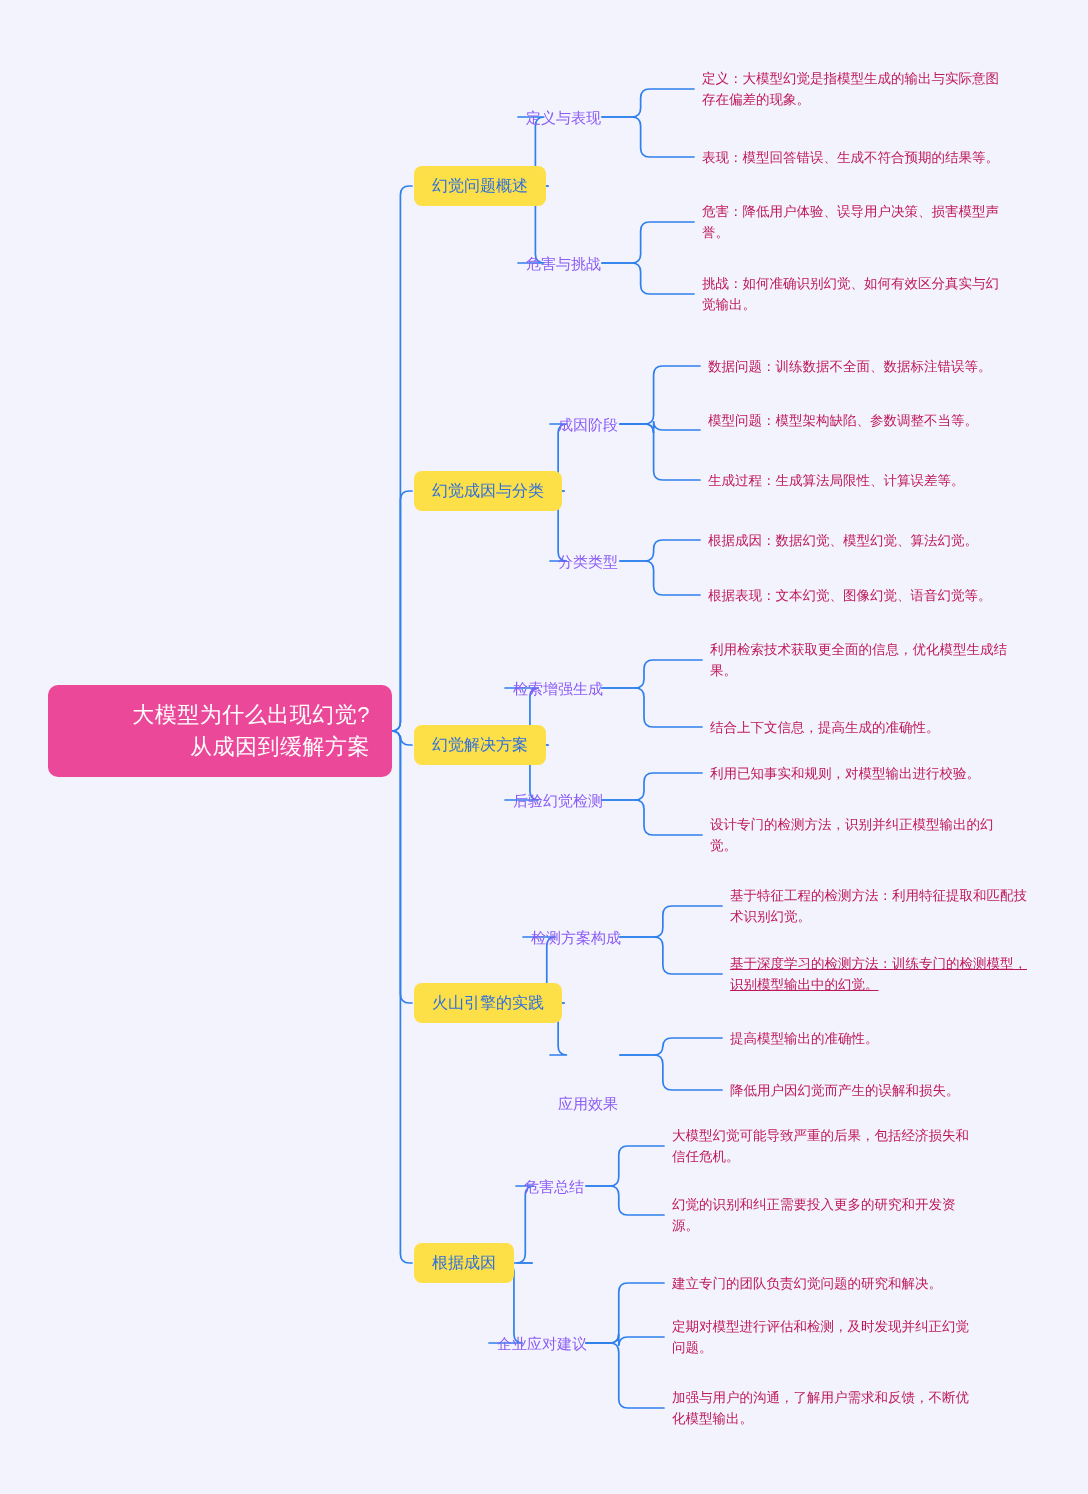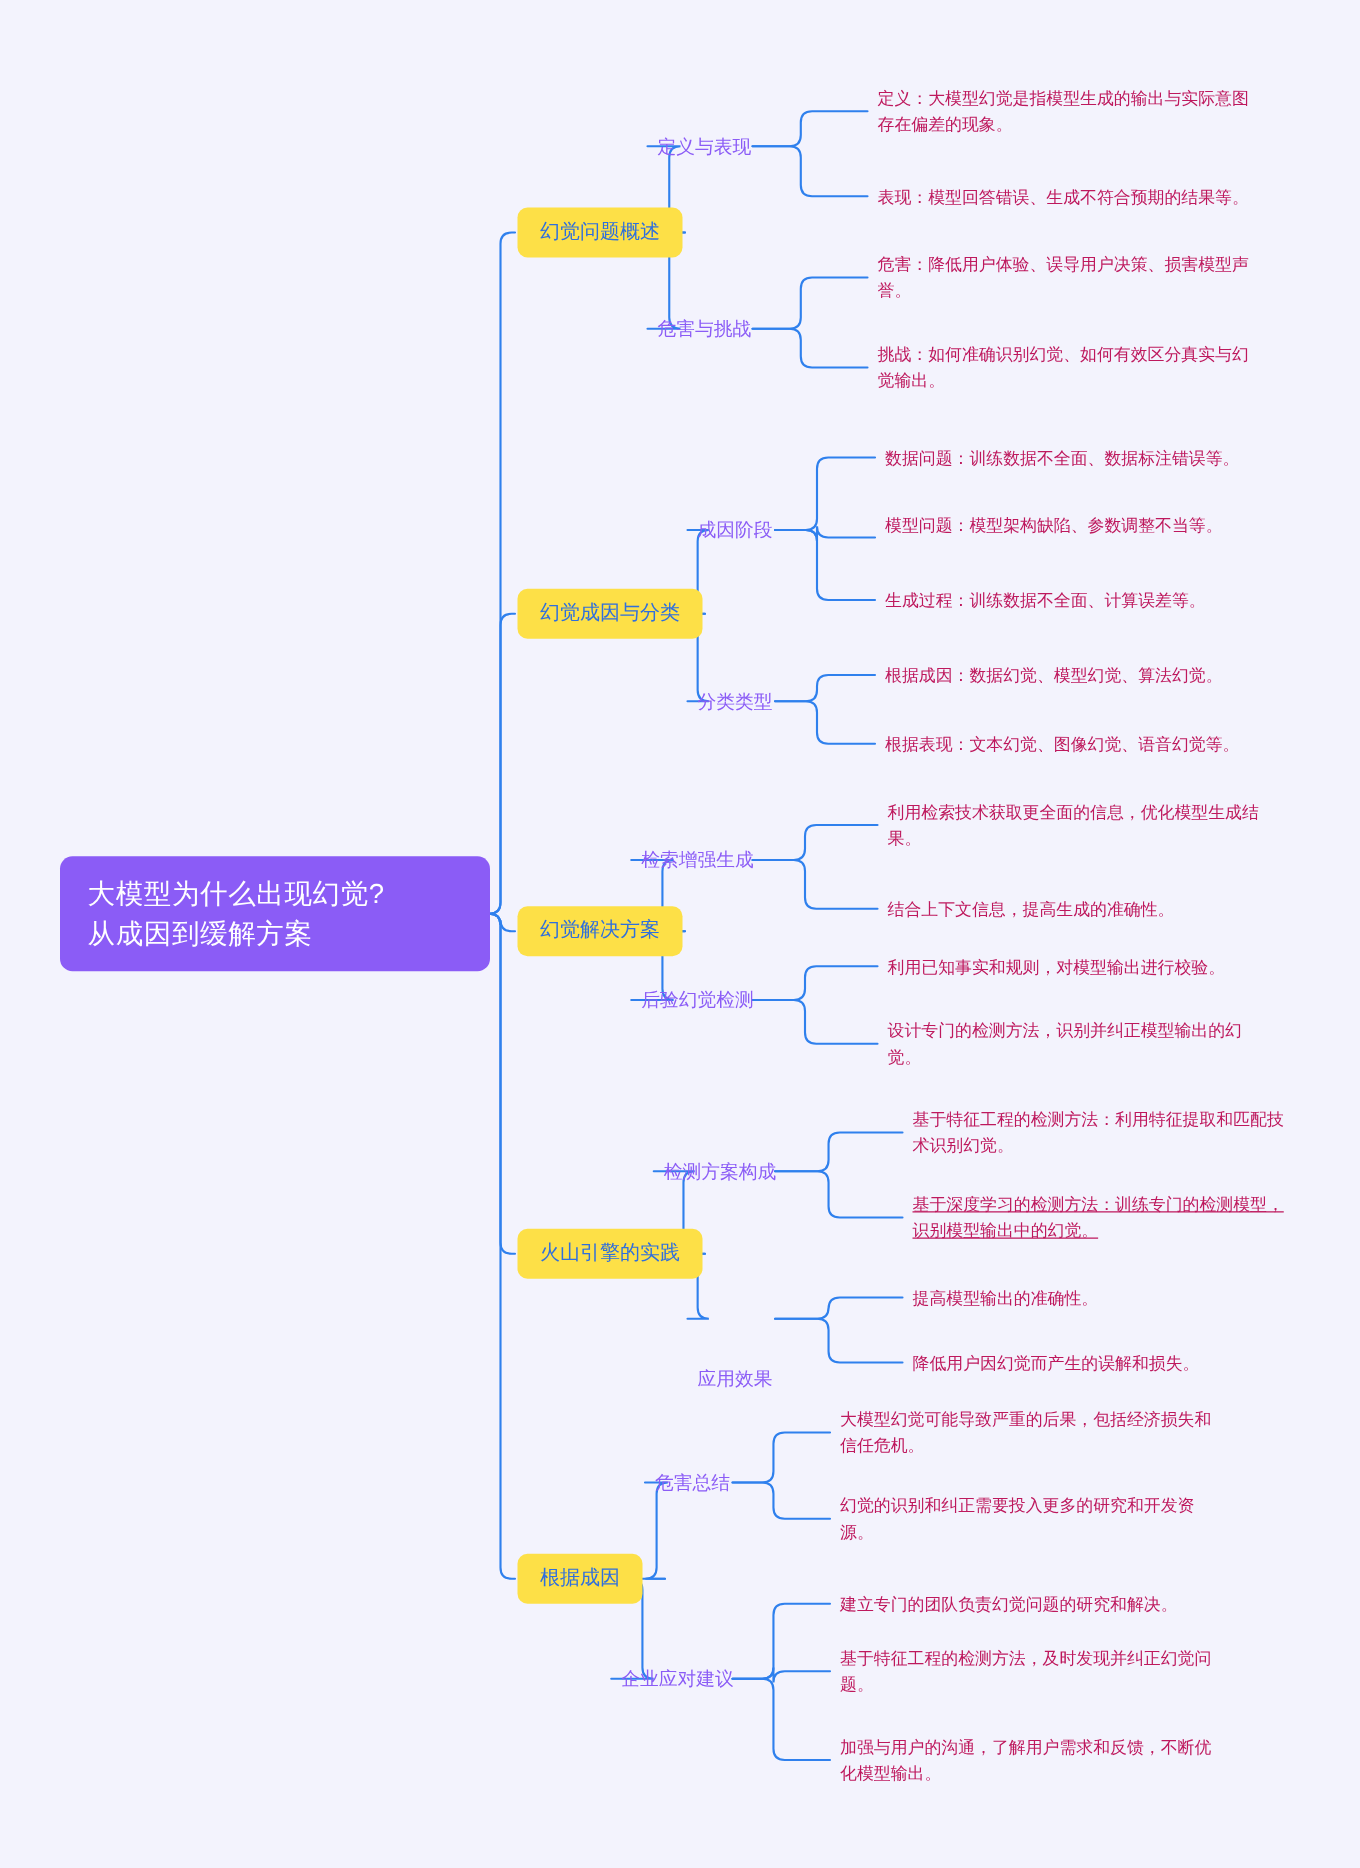--- a/index.html
+++ b/index.html
@@ -21,24 +21,24 @@
   svg#connectors {
     position: absolute;
     left: 0; top: 0;
     width: 1088px; height: 1494px;
     pointer-events: none;
   }
   .node { position: absolute; }
 
   
   .root-node {
-    background: #8b5cf6;
+    background: #ec4899;
     color: #ffffff;
     border-radius: 10px;
-    text-align: left;
+    text-align: right;
     font-size: 22px;
     line-height: 32px;
     padding: 14px 22px;
     white-space: pre;
     letter-spacing: 0.5px;
   }
 
   
   .l1-node {
     background: #fde047;
@@ -115,21 +115,21 @@
       <div class="node l2-node" style="left: 526px; top: 107.5px;">定义与表现</div>
       <div class="node l3-node" style="left: 702px; top: 68px; width: 300px;">定义：大模型幻觉是指模型生成的输出与实际意图存在偏差的现象。</div>
       <div class="node l3-node" style="left: 702px; top: 146.5px; width: 300px;">表现：模型回答错误、生成不符合预期的结果等。</div>
       <div class="node l2-node" style="left: 526px; top: 253.5px;">危害与挑战</div>
       <div class="node l3-node" style="left: 702px; top: 201px; width: 300px;">危害：降低用户体验、误导用户决策、损害模型声誉。</div>
       <div class="node l3-node" style="left: 702px; top: 273px; width: 300px;">挑战：如何准确识别幻觉、如何有效区分真实与幻觉输出。</div>
       <div class="node l1-node" style="left: 414px; top: 471px;">幻觉成因与分类</div>
       <div class="node l2-node" style="left: 558px; top: 414.5px;">成因阶段</div>
       <div class="node l3-node" style="left: 708px; top: 355.5px; width: 310px;">数据问题：训练数据不全面、数据标注错误等。</div>
       <div class="node l3-node" style="left: 708px; top: 410px; width: 310px;">模型问题：模型架构缺陷、参数调整不当等。</div>
-      <div class="node l3-node" style="left: 708px; top: 469.5px; width: 310px;">生成过程：训练数据不全面、计算误差等。</div>
+      <div class="node l3-node" style="left: 708px; top: 469.5px; width: 310px;">生成过程：生成算法局限性、计算误差等。</div>
       <div class="node l2-node" style="left: 558px; top: 551.5px;">分类类型</div>
       <div class="node l3-node" style="left: 708px; top: 529.5px; width: 310px;">根据成因：数据幻觉、模型幻觉、算法幻觉。</div>
       <div class="node l3-node" style="left: 708px; top: 584.5px; width: 310px;">根据表现：文本幻觉、图像幻觉、语音幻觉等。</div>
       <div class="node l1-node" style="left: 414px; top: 725px;">幻觉解决方案</div>
       <div class="node l2-node" style="left: 513px; top: 678.5px;">检索增强生成</div>
       <div class="node l3-node" style="left: 710px; top: 639px; width: 300px;">利用检索技术获取更全面的信息，优化模型生成结果。</div>
       <div class="node l3-node" style="left: 710px; top: 716.5px; width: 300px;">结合上下文信息，提高生成的准确性。</div>
       <div class="node l2-node" style="left: 513px; top: 790.5px;">后验幻觉检测</div>
       <div class="node l3-node" style="left: 710px; top: 762.5px; width: 300px;">利用已知事实和规则，对模型输出进行校验。</div>
       <div class="node l3-node" style="left: 710px; top: 814px; width: 300px;">设计专门的检测方法，识别并纠正模型输出的幻觉。</div>
@@ -139,16 +139,16 @@
       <div class="node l3-node" style="left: 730px; top: 953px; width: 300px; text-decoration: underline;">基于深度学习的检测方法：训练专门的检测模型，识别模型输出中的幻觉。</div>
       <div class="node l2-node" style="left: 558px; top: 1094px;">应用效果</div>
       <div class="node l3-node" style="left: 730px; top: 1027.5px; width: 300px;">提高模型输出的准确性。</div>
       <div class="node l3-node" style="left: 730px; top: 1079.5px; width: 300px;">降低用户因幻觉而产生的误解和损失。</div>
       <div class="node l1-node" style="left: 414px; top: 1243px;">根据成因</div>
       <div class="node l2-node" style="left: 524px; top: 1176.5px;">危害总结</div>
       <div class="node l3-node" style="left: 672px; top: 1125px; width: 300px;">大模型幻觉可能导致严重的后果，包括经济损失和信任危机。</div>
       <div class="node l3-node" style="left: 672px; top: 1194px; width: 300px;">幻觉的识别和纠正需要投入更多的研究和开发资源。</div>
       <div class="node l2-node" style="left: 497px; top: 1333.5px;">企业应对建议</div>
       <div class="node l3-node" style="left: 672px; top: 1272.5px; width: 300px;">建立专门的团队负责幻觉问题的研究和解决。</div>
-      <div class="node l3-node" style="left: 672px; top: 1316px; width: 300px;">基于特征工程的检测方法，及时发现并纠正幻觉问题。</div>
+      <div class="node l3-node" style="left: 672px; top: 1316px; width: 300px;">定期对模型进行评估和检测，及时发现并纠正幻觉问题。</div>
       <div class="node l3-node" style="left: 672px; top: 1387px; width: 300px;">加强与用户的沟通，了解用户需求和反馈，不断优化模型输出。</div>
     </div>
 </div>
 
 </body></html>

